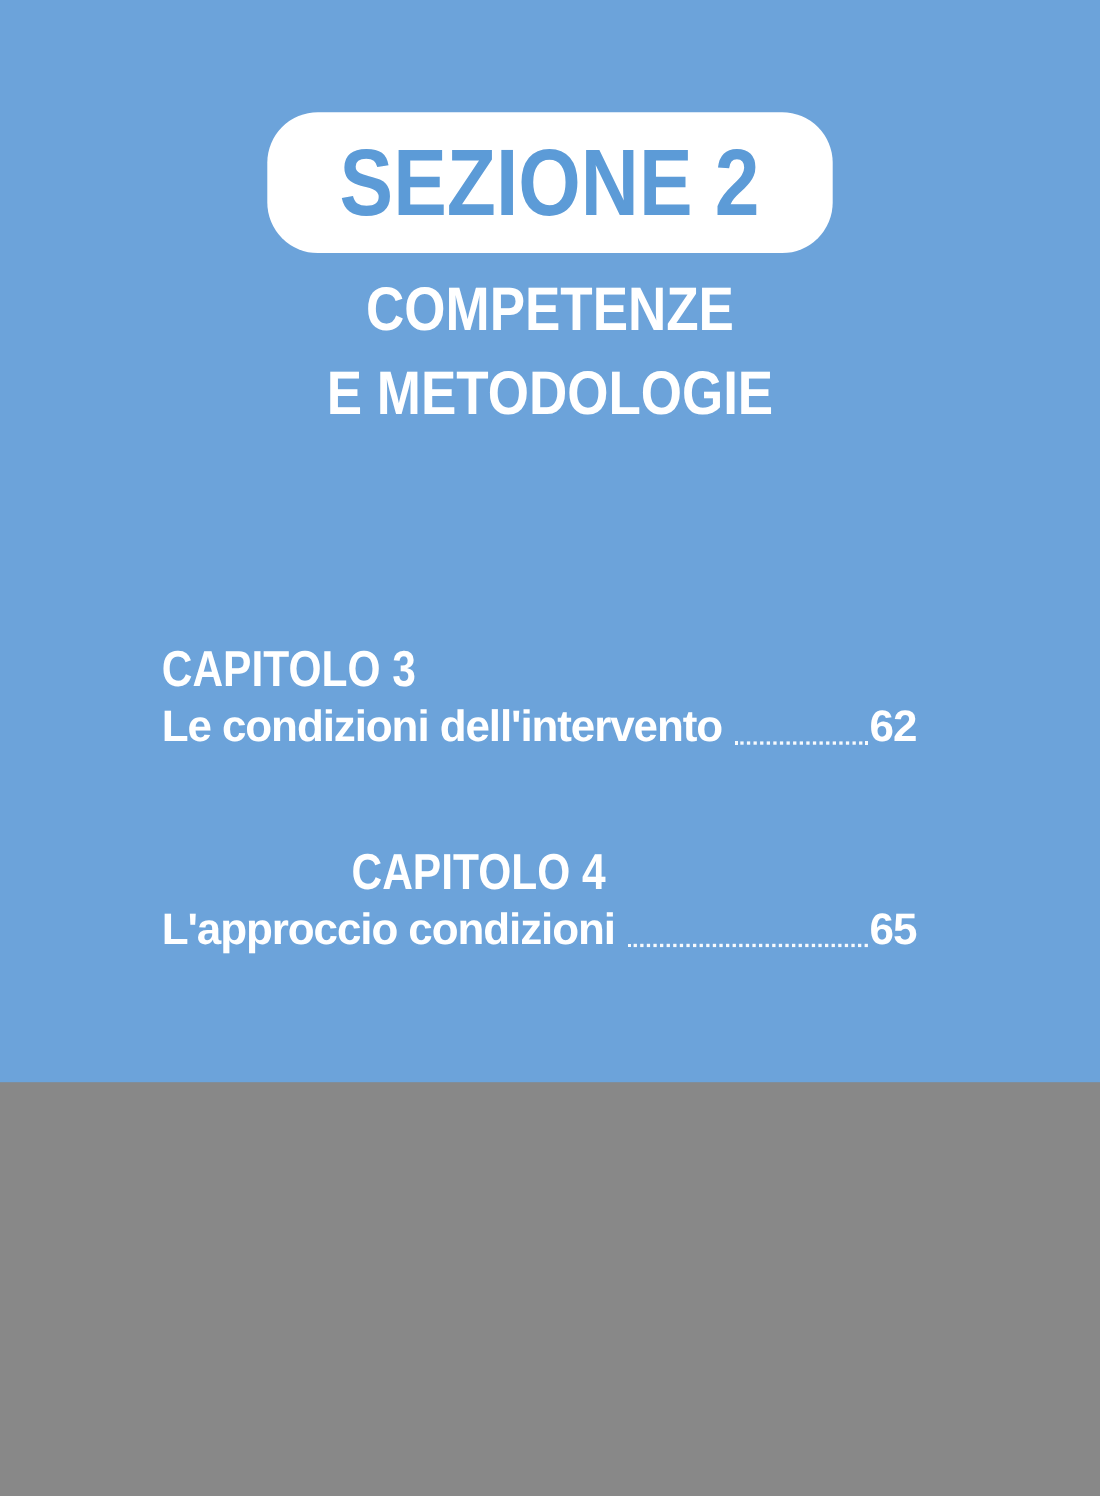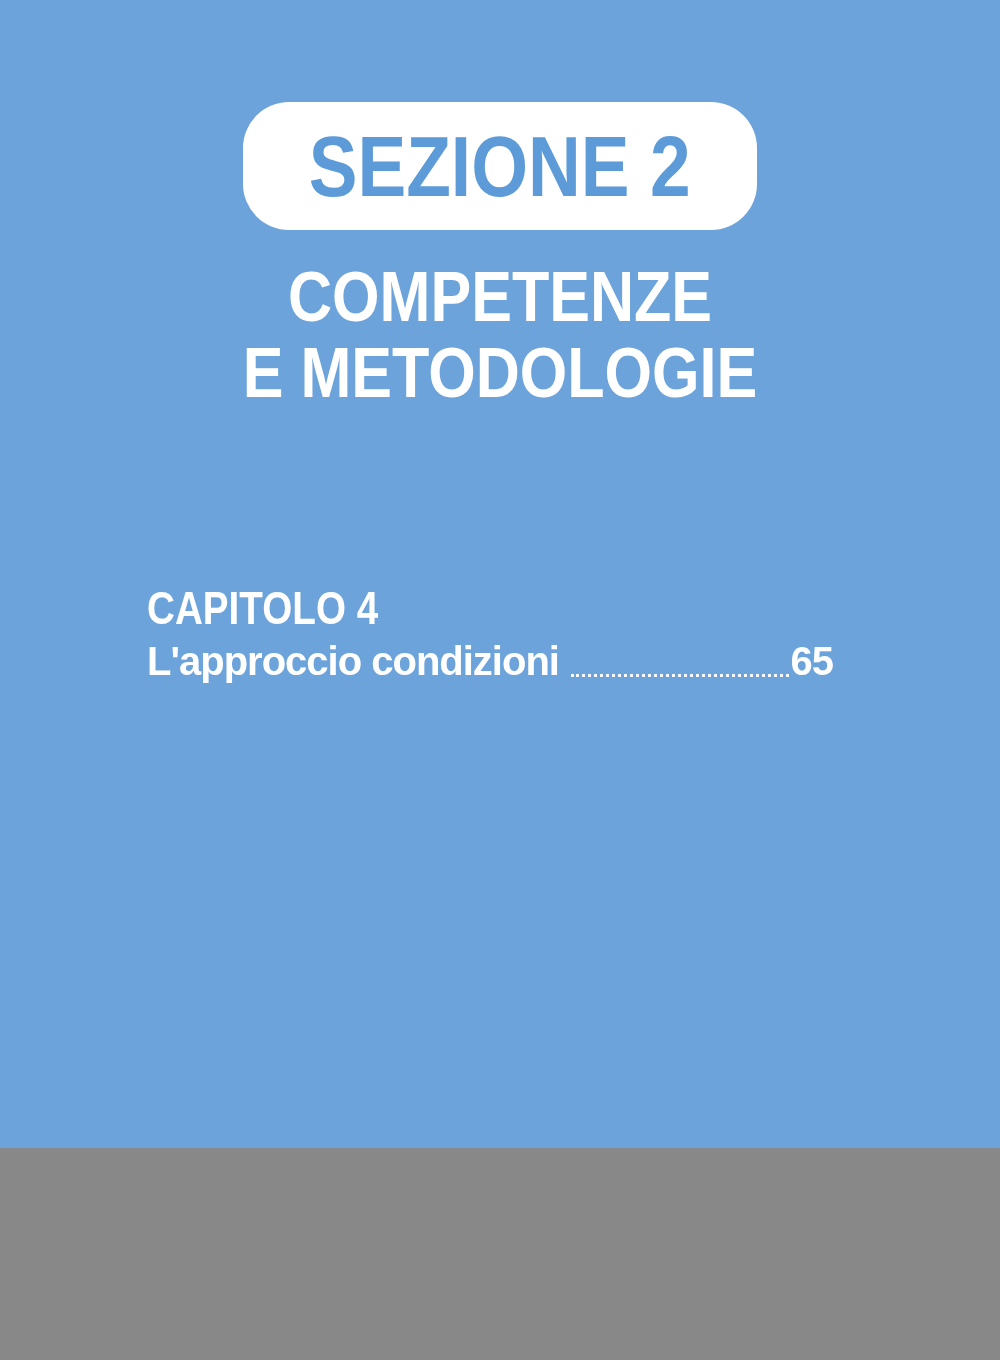--- a/index.html
+++ b/index.html
@@ -7,21 +7,21 @@
     --badge-bg: #FFFFFF;
     --badge-text: #5C9BD7;
     --text: #FFFFFF;
   }
   * { margin: 0; padding: 0; box-sizing: border-box; }
   html, body { background: #888; }
   body { font-family: "Liberation Sans", "DejaVu Sans", sans-serif; }
   .page {
     position: relative;
     width: 1000px;
-    height: 1148px;
+    height: 984px;
     margin: 0 auto;
     background: var(--page-bg);
     overflow: hidden;
   }
   
   .badge-row {
     padding-top: 102px;
     display: flex;
     justify-content: center;
   }
@@ -40,42 +40,42 @@
     font-weight: bold;
     line-height: 1;
     color: var(--badge-text);
     transform: scaleX(0.85);
     transform-origin: center;
     white-space: nowrap;
     letter-spacing: 0;
   }
   
   .title {
-    margin-top: 29px;
+    margin-top: 13px;
     text-align: center;
     color: var(--text);
-    font-size: 71px;
+    font-size: 56px;
     line-height: 76px;
     font-weight: bold;
   }
   .title-line {
     display: block;
     transform: scaleX(0.86);
     transform-origin: center;
     white-space: nowrap;
   }
   
   .toc {
     position: absolute;
     top: 584px;
     left: 147px;
     right: 167px;
     color: var(--text);
   }
-  .chapter + .chapter { margin-top: 82px; }
+  .chapter + .chapter { margin-top: 82px; text-align: center; }
   .chapter-heading {
     font-size: 46px;
     line-height: 48px;
     font-weight: bold;
     transform: scaleX(0.84);
     transform-origin: left center;
     white-space: nowrap;
   }
   .entry {
     margin-top: 4px;
@@ -107,20 +107,28 @@
     </div>
   </div>
 
   <h1 class="title">
     <span class="title-line">COMPETENZE</span>
     <span class="title-line">E METODOLOGIE</span>
   </h1>
 
   <div class="toc">
 
+    <section class="chapter">
+      <h2 class="chapter-heading">CAPITOLO 3</h2>
+      <div class="entry">
+        <span class="entry-label">Le condizioni dell'intervento</span>
+        <span class="leader"></span>
+        <span class="entry-page">62</span>
+      </div>
+    </section>
 
     <section class="chapter">
       <h2 class="chapter-heading">CAPITOLO 4</h2>
       <div class="entry">
         <span class="entry-label">L'approccio condizioni</span>
         <span class="leader"></span>
         <span class="entry-page">65</span>
       </div>
     </section>
 

